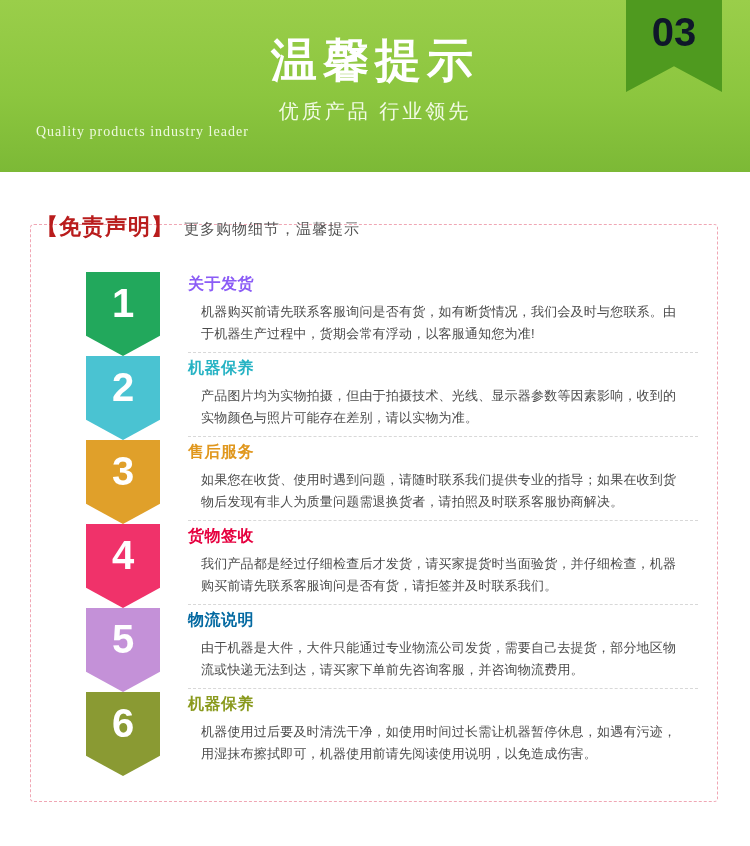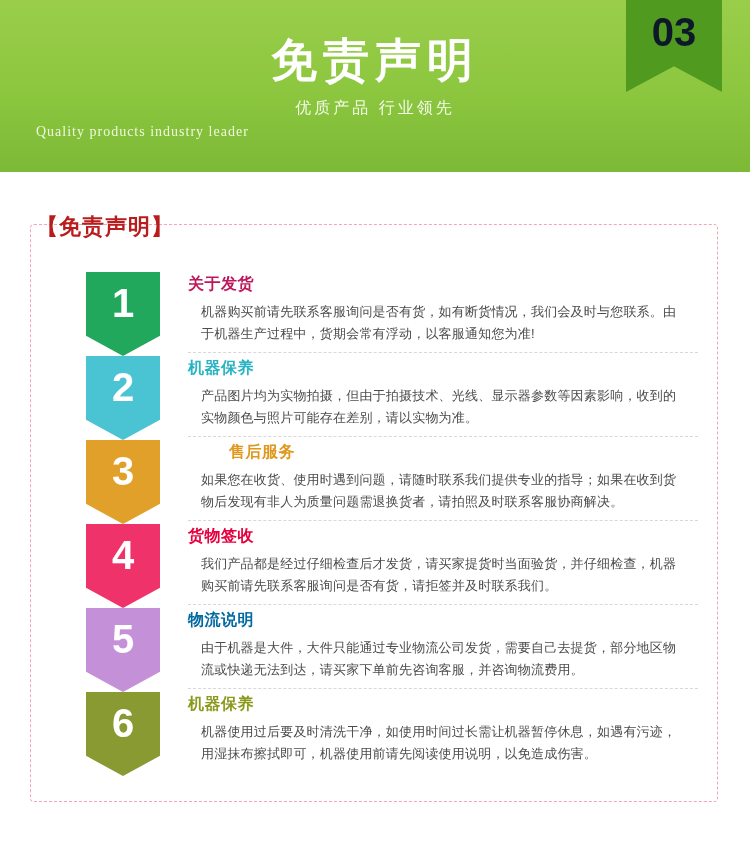--- a/index.html
+++ b/index.html
@@ -40,21 +40,21 @@
     color: #ffffff;
     letter-spacing: 6px;
     font-family: "DejaVu Sans", "Liberation Sans", sans-serif;
   }
   .header-sub-cn {
     position: absolute;
     left: 0;
     top: 98px;
     width: 750px;
     text-align: center;
-    font-size: 16px;
+    font-size: 20px;
     color: #f2fbe5;
     letter-spacing: 3px;
   }
   .header-sub-en {
     position: absolute;
     left: 0;
     top: 124px;
     width: 750px;
     text-align: left;
     font-size: 14px;
@@ -173,61 +173,62 @@
     line-height: 22px;
     letter-spacing: 0.2px;
     margin-left: 13px;
   }
 </style>
 </head>
 <body>
 
 <div class="header">
   <div class="header-inner">
-    <div class="header-title">免责声明</div>
+    <div class="header-title">温馨提示</div>
     <div class="header-sub-cn">优质产品  行业领先</div>
     <div class="header-sub-en">Quality products industry leader</div>
     <div class="badge">
       <div class="badge-num">03</div>
     </div>
   </div>
 </div>
 
 <div class="content">
   <div class="panel"></div>
 
   <div class="panel-heading">
     <div class="brackets">【免责声明】</div>
+    <div class="more">更多购物细节，温馨提示</div>
   </div>
 
   <div class="list" id="list">
       <div class="row">
         <div class="chev" style="background: rgb(34, 168, 92);">
           <span>1</span>
         </div>
         <div class="rowtext">
-          <div class="rowtitle" style="color: #be185d;">关于发货</div>
+          <div class="rowtitle" style="color: #8b5cf6;">关于发货</div>
           <div class="rowdesc">机器购买前请先联系客服询问是否有货，如有断货情况，我们会及时与您联系。由于机器生产过程中，货期会常有浮动，以客服通知您为准!</div>
         </div>
       </div>
       <div class="row">
         <div class="chev" style="background: rgb(74, 195, 210);">
           <span>2</span>
         </div>
         <div class="rowtext">
           <div class="rowtitle" style="color: rgb(39, 179, 196);">机器保养</div>
           <div class="rowdesc">产品图片均为实物拍摄，但由于拍摄技术、光线、显示器参数等因素影响，收到的实物颜色与照片可能存在差别，请以实物为准。</div>
         </div>
       </div>
       <div class="row">
         <div class="chev" style="background: rgb(224, 160, 42);">
           <span>3</span>
         </div>
         <div class="rowtext">
-          <div class="rowtitle" style="color: rgb(224, 151, 29); margin-left: 41px;">售后服务</div>
+          <div class="rowtitle" style="color: rgb(224, 151, 29);">售后服务</div>
           <div class="rowdesc">如果您在收货、使用时遇到问题，请随时联系我们提供专业的指导；如果在收到货物后发现有非人为质量问题需退换货者，请拍照及时联系客服协商解决。</div>
         </div>
       </div>
       <div class="row">
         <div class="chev" style="background: rgb(240, 50, 106);">
           <span>4</span>
         </div>
         <div class="rowtext">
           <div class="rowtitle" style="color: rgb(230, 0, 63);">货物签收</div>
           <div class="rowdesc">我们产品都是经过仔细检查后才发货，请买家提货时当面验货，并仔细检查，机器购买前请先联系客服询问是否有货，请拒签并及时联系我们。</div>

